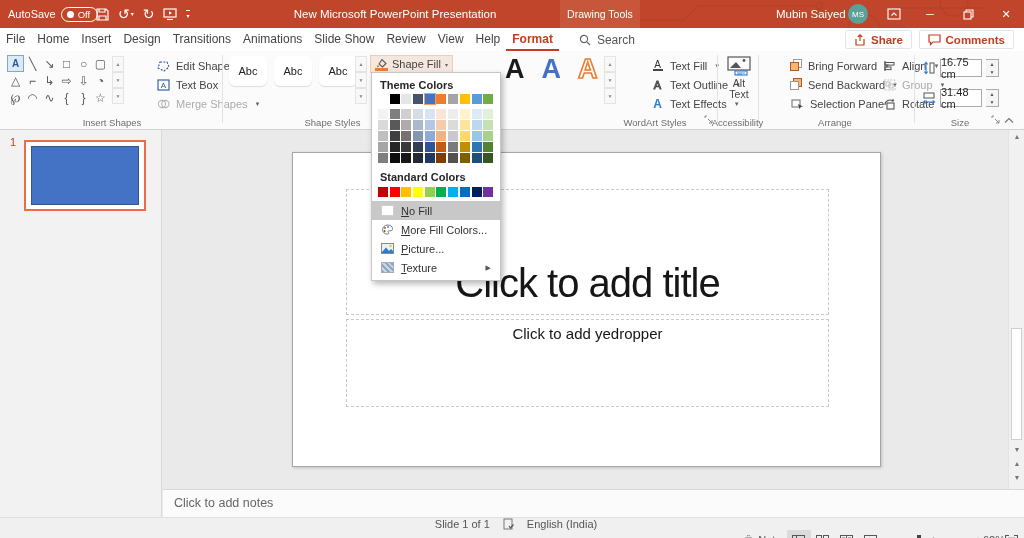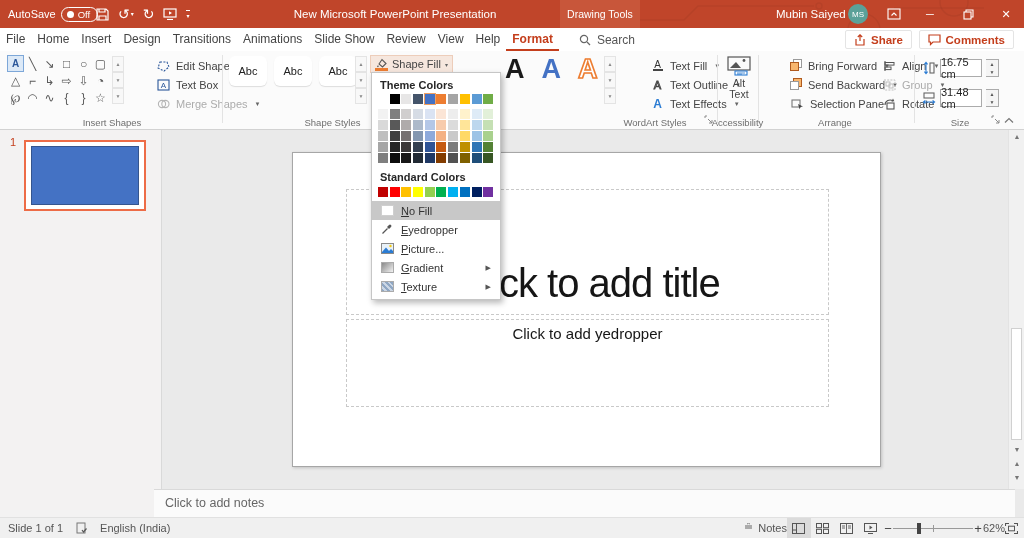--- a/index.html
+++ b/index.html
@@ -88,24 +88,24 @@
   .thumb { position:absolute; left:24px; top:10px; width:122px; height:71px; background:#fff; border:2px solid var(--selorange,#ED6C47); }
   .thumb-shape { position:absolute; left:5px; top:4px; right:5px; bottom:4px; background:var(--shapeblue,#4472C4); border:1px solid #35558E; }
   .slide { position:absolute; left:292px; top:22px; width:589px; height:315px; background:#fff; border:1px solid #A6A6A6; box-shadow:1px 1px 3px rgba(0,0,0,.18); }
   .ph { position:absolute; border:1px dashed #C9C9C9; display:flex; justify-content:center; }
   .ph-title { left:53px; top:36px; width:483px; height:126px; align-items:flex-end; padding-bottom:8px; font-size:40px; color:#161616; letter-spacing:-1px; }
   .ph-sub { left:53px; top:166px; width:483px; height:88px; align-items:flex-start; padding-top:5px; font-size:15px; color:#161616; }
   .vscroll { position:absolute; right:0; top:0; width:16px; height:359px; background:#F1F1F1; border-left:1px solid #E3E3E3; font-size:7px; color:#777; text-align:center; }
   .vscroll .thumbbar { position:absolute; left:2px; top:198px; width:11px; height:112px; background:#fff; border:1px solid #D0D0D0; }
   .vs-ic { position:absolute; left:0; width:16px; }
   
-  .notes { position:absolute; left:154px; top:489px; width:861px; height:28px; background:#FBFBFB; border-top:1px solid #D9D9D9;padding-left:24px; }
+  .notes { position:absolute; left:163px; top:489px; width:861px; height:28px; background:#FBFBFB; border-top:1px solid #D9D9D9;padding-left:24px; }
   .notes span { position:absolute; left:11px; top:0; line-height:27px; font-size:12.5px; color:#666; }
   
-  .statusbar { position:absolute; left:0; top:517px; width:1024px; height:21px; background:#F0F0F0; border-top:1px solid #E1E1E1; font-size:11px; color:#555; display:flex; align-items:center; }
+  .statusbar { position:absolute; left:0; top:517px; width:1024px; height:21px; background:#F0F0F0; border-top:1px solid #E1E1E1; font-size:11px; color:#555; display:flex; align-items:center;flex-direction:column; }
   .sb-left { display:flex; align-items:center; gap:13px; padding-left:8px; }
   .sb-right { margin-left:auto; display:flex; align-items:center; gap:0; padding-right:6px; }
   .viewbtn { width:24px; height:20px; display:flex; align-items:center; justify-content:center; }
   .viewbtn.active { background:#DBDBDB; }
   .zoomtrack { position:relative; width:80px; height:20px; }
   .zoomtrack .line { position:absolute; left:0; top:10px; width:80px; height:1px; background:#999; }
   .zoomtrack .tick { position:absolute; left:40px; top:7px; width:1px; height:7px; background:#999; }
   .zoomtrack .knob { position:absolute; left:24px; top:5px; width:4px; height:11px; background:#444; }
   .zsign { font-size:13px; color:#444; width:10px; text-align:center; }
 </style>
@@ -528,42 +528,39 @@
         <span class="sw" style="background: rgb(112, 48, 160);"></span>
       </div>
 
     <div class="mi hl">
       <span class="ic nofill"></span>
       <span><u>N</u>o Fill</span>
     </div>
     <div class="mi">
       <span class="ic">
         <svg width="13" height="11" viewBox="0 0 13 11">
-            <path d="M1.5 9.5 L6.5 4.5" stroke="#555" stroke-width="1.2"></path>
-            <path d="M6 3 L8 1 a1.4 1.4 0 0 1 2 2 L8 5 Z" fill="#555"></path>
-          </svg>
-      </span>
-      <span><u>E</u>yedropper</span>
+            <path d="M6.5 1 a5 4.6 0 1 0 .2 9.2 c1.4 0 1 -1.4 .4 -2 c-.8 -.8 .2 -1.6 1.4 -1.4 c2 .3 3 -.6 3 -2 C11.5 2.4 9.4 1 6.5 1 Z" fill="none" stroke="#777" stroke-width="1"></path>
+            <circle cx="4" cy="4" r="0.9" fill="#D83B01"></circle>
+            <circle cx="7" cy="3" r="0.9" fill="#2B7CD3"></circle>
+            <circle cx="3.6" cy="7" r="0.9" fill="#107C10"></circle>
+          </svg>
+      </span>
+      <span><u>M</u>ore Fill Colors...</span>
     </div>
     <div class="mi">
       <span class="ic">
         <svg width="13" height="11" viewBox="0 0 13 11">
             <rect x="0.5" y="0.5" width="12" height="10" fill="#E8F1F8" stroke="#8A8A8A" stroke-width="1"></rect>
             <circle cx="9.5" cy="3" r="1.2" fill="#F2C811"></circle>
             <path d="M1 9 L5 4.5 L8 8 L10 6 L12 8 V10 H1 Z" fill="#2B7CD3"></path>
           </svg>
       </span>
       <span><u>P</u>icture...</span>
     </div>
     <div class="mi">
-      <span class="ic grad"></span>
-      <span><u>G</u>radient</span>
-      <span class="sub">▶</span>
-    </div>
-    <div class="mi">
       <span class="ic tex"></span>
       <span><u>T</u>exture</span>
       <span class="sub">▶</span>
     </div>
   </div>
 
   <div class="workspace">
     <div class="thumbs">
       <div class="slide-num">1</div>
       <div class="thumb">

